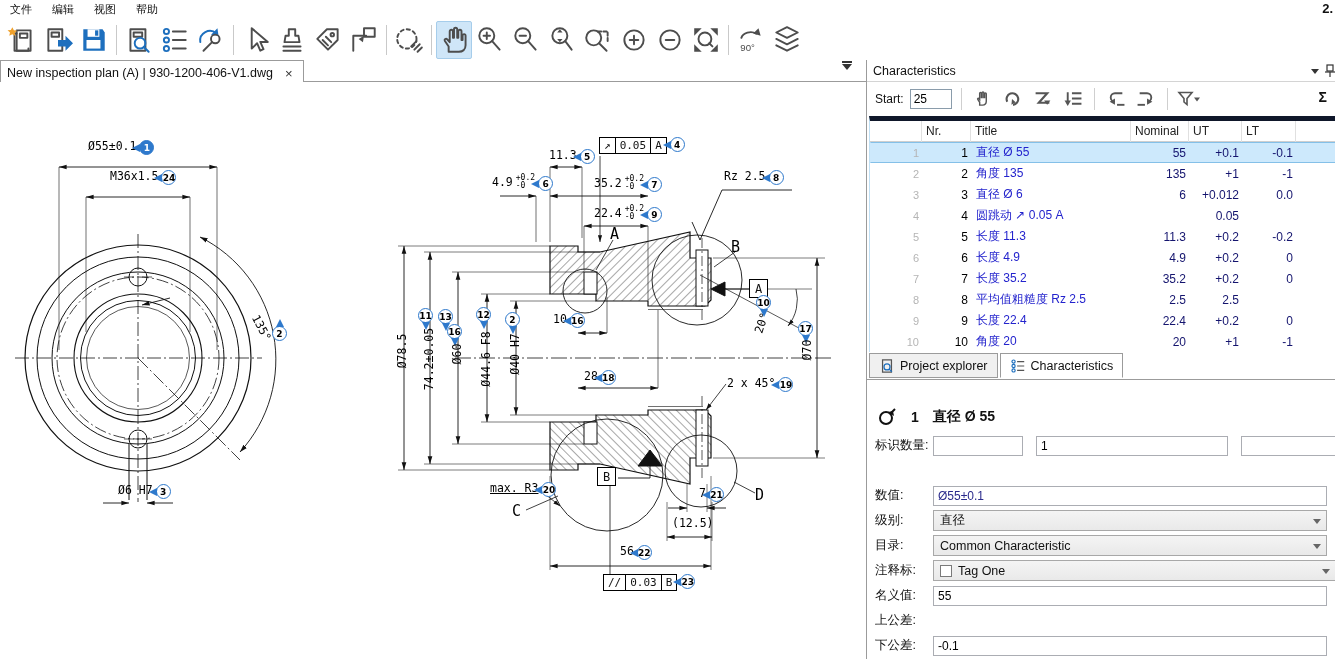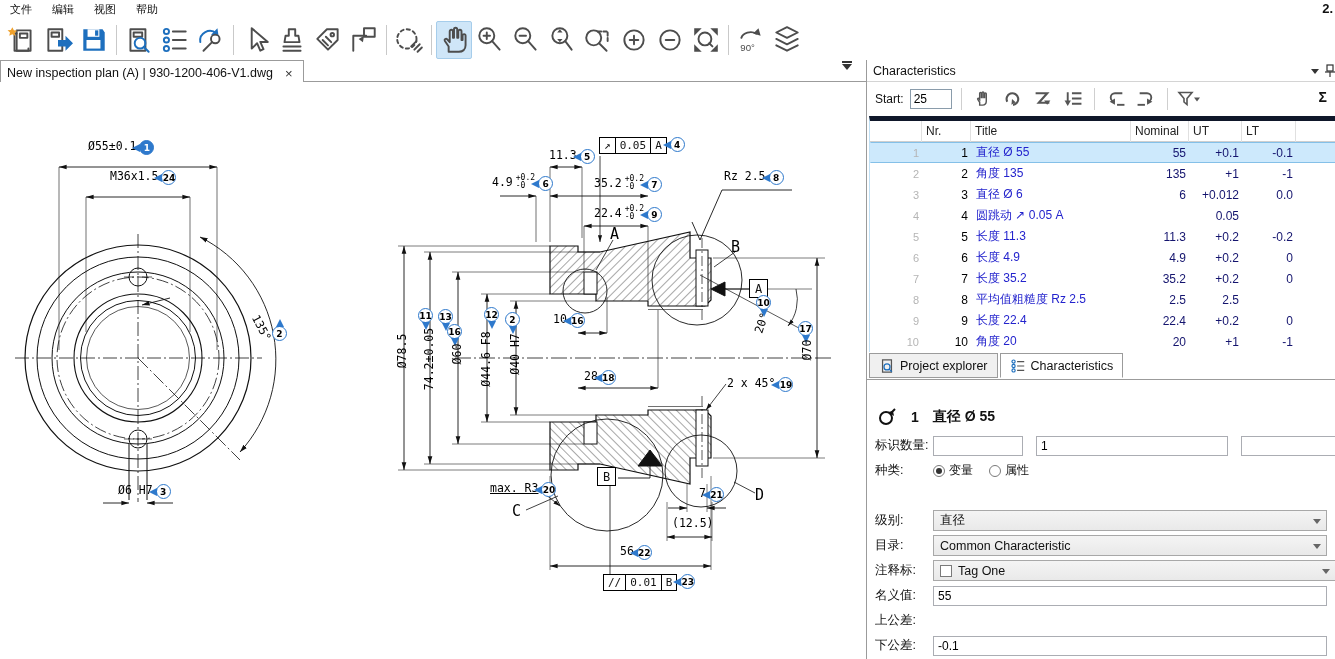--- a/index.html
+++ b/index.html
@@ -517,21 +517,21 @@
         </div>
         <div class="anno rot" style="left: 429px; top: 277px; transform: translate(-50%, -50%) rotate(-90deg);">
           <span class="txt">74.2±0.05</span>
         </div>
         <div class="anno" style="left: 447px; top: 242px;">
           <span class="balloon dir-down">16</span>
         </div>
         <div class="anno rot" style="left: 457px; top: 272px; transform: translate(-50%, -50%) rotate(-90deg);">
           <span class="txt">Ø60</span>
         </div>
-        <div class="anno" style="left: 476px; top: 225px; margin-left: 8px;">
+        <div class="anno" style="left: 476px; top: 225px;">
           <span class="balloon dir-down">12</span>
         </div>
         <div class="anno rot" style="left: 486px; top: 277px; transform: translate(-50%, -50%) rotate(-90deg);">
           <span class="txt">Ø44.6 F8</span>
         </div>
         <div class="anno" style="left: 505px; top: 230px;">
           <span class="balloon dir-down">2</span>
         </div>
         <div class="anno rot" style="left: 515px; top: 272px; transform: translate(-50%, -50%) rotate(-90deg);">
           <span class="txt">Ø40 H7</span>
@@ -556,21 +556,21 @@
         <div class="anno" style="left: 672px; top: 435px;">
           <span class="txt">(12.5)</span>
         </div>
         <div class="anno" style="left: 620px; top: 463px;">
           <span class="txt">56</span>
           <span class="balloon dir-left">22</span>
         </div>
         <div class="anno" style="left: 604px; top: 492px;">
           <span class="fcf">
             <span class="cell">//</span>
-            <span class="cell">0.01</span>
+            <span class="cell">0.03</span>
             <span class="cell">B</span>
           </span>
           <span class="balloon dir-left">23</span>
         </div>
       </div>
   </div>
 
   <div id="right-panel">
     <div class="panel-header">
       <span>Characteristics</span>
@@ -769,26 +769,23 @@
         <span class="nr">1</span>
         <span class="nm">直径 Ø 55</span>
       </div>
 
       <div class="frow" style="top:55px">
         <span class="flabel">标识数量:</span>
         <input class="tinput" style="width: 90px;" value="">
         <input class="tinput" style="width: 197px; margin-left: 13px;" value="1">
         <input class="tinput" style="width: 95px; margin-left: 13px;" value="">
       </div>
-      <div class="frow" style="top:80px">
-        <span class="flabel">种类:</span>
-        <span class="radio on"></span>
-        <span>变量</span>
-        <span class="radio" style="margin-left:16px"></span>
-        <span>属性</span>
+      <div class="frow" style="top:105px">
+        <span class="flabel">数值:</span>
+        <input class="tinput blue-val" style="width: 394px;" value="Ø55±0.1">
       </div>
       <div class="frow" style="top:155px">
         <span class="flabel">目录:</span>
         <div class="fselect" style="width:394px">
           <span>Common Characteristic</span>
           <span class="car"></span>
         </div>
       </div>
       <div class="frow" style="top:130px">
         <span class="flabel">级别:</span>

